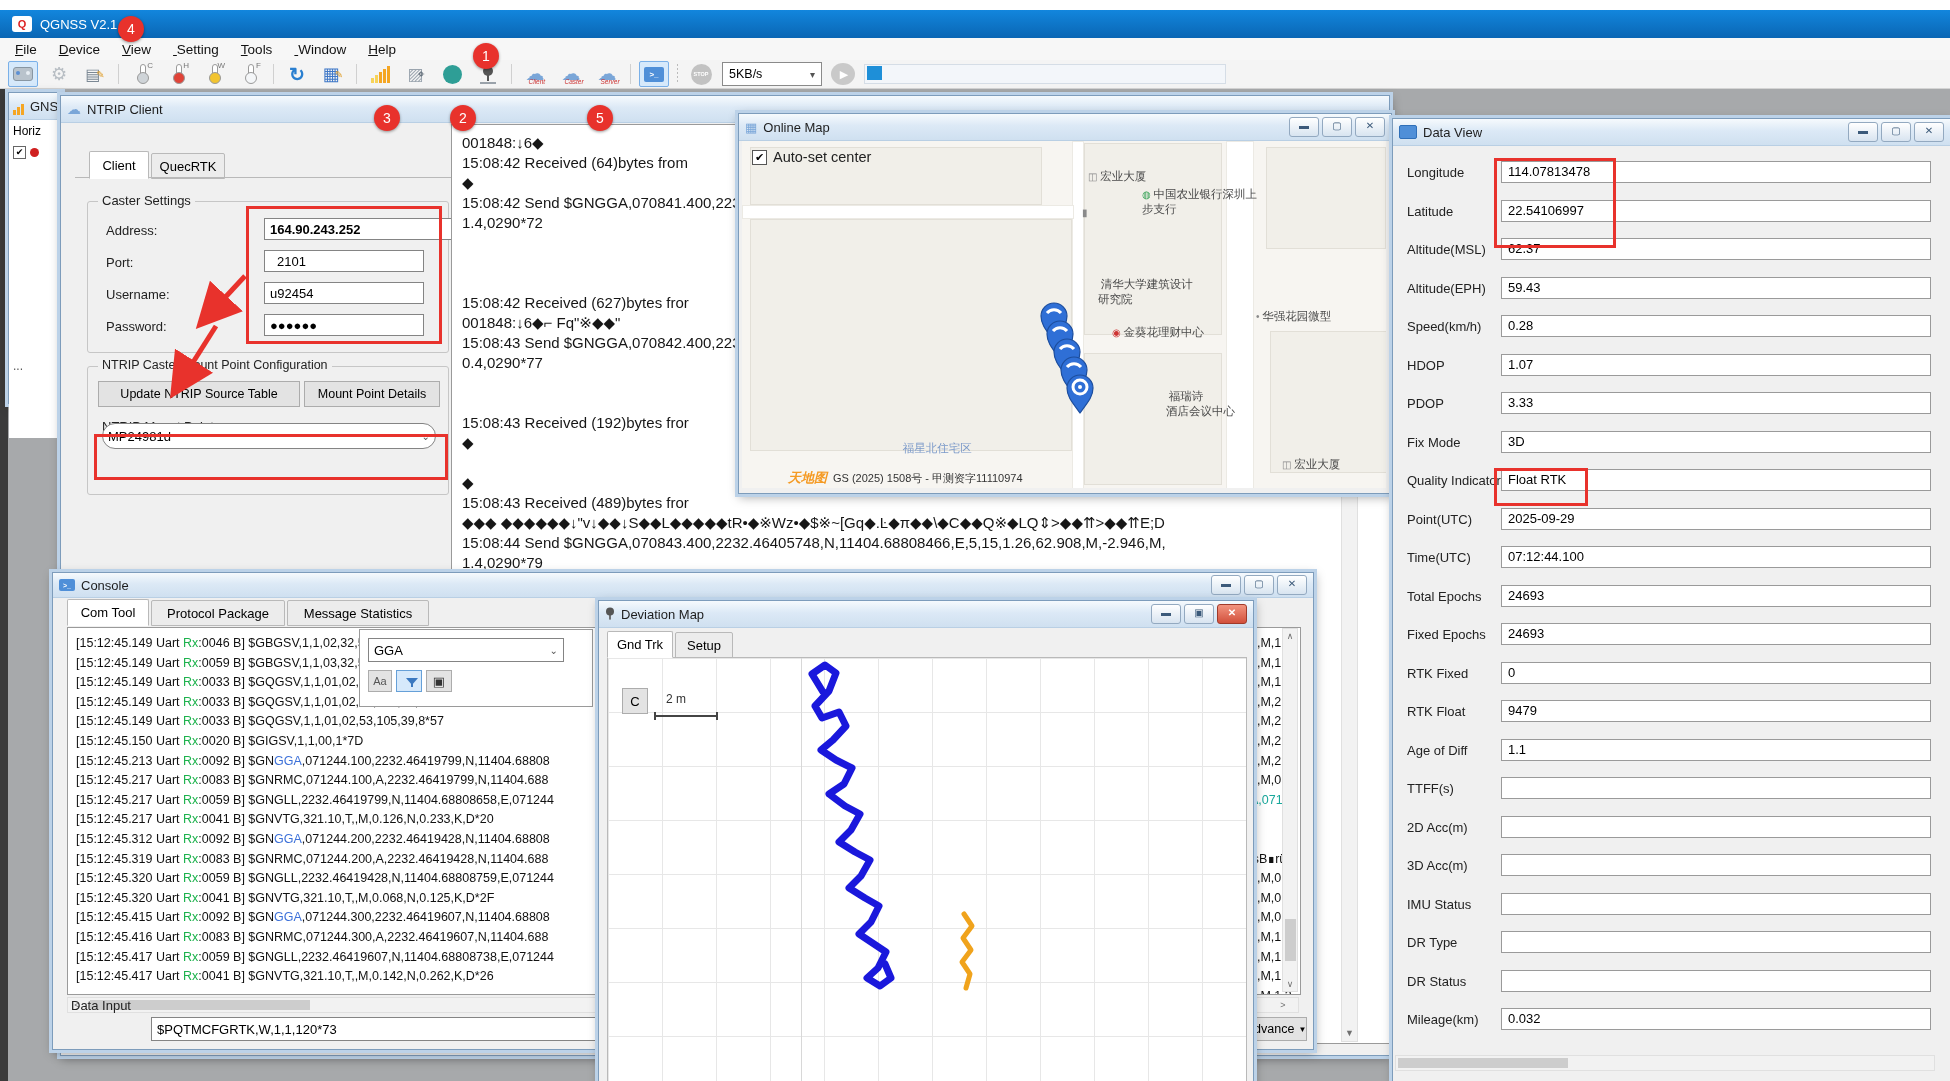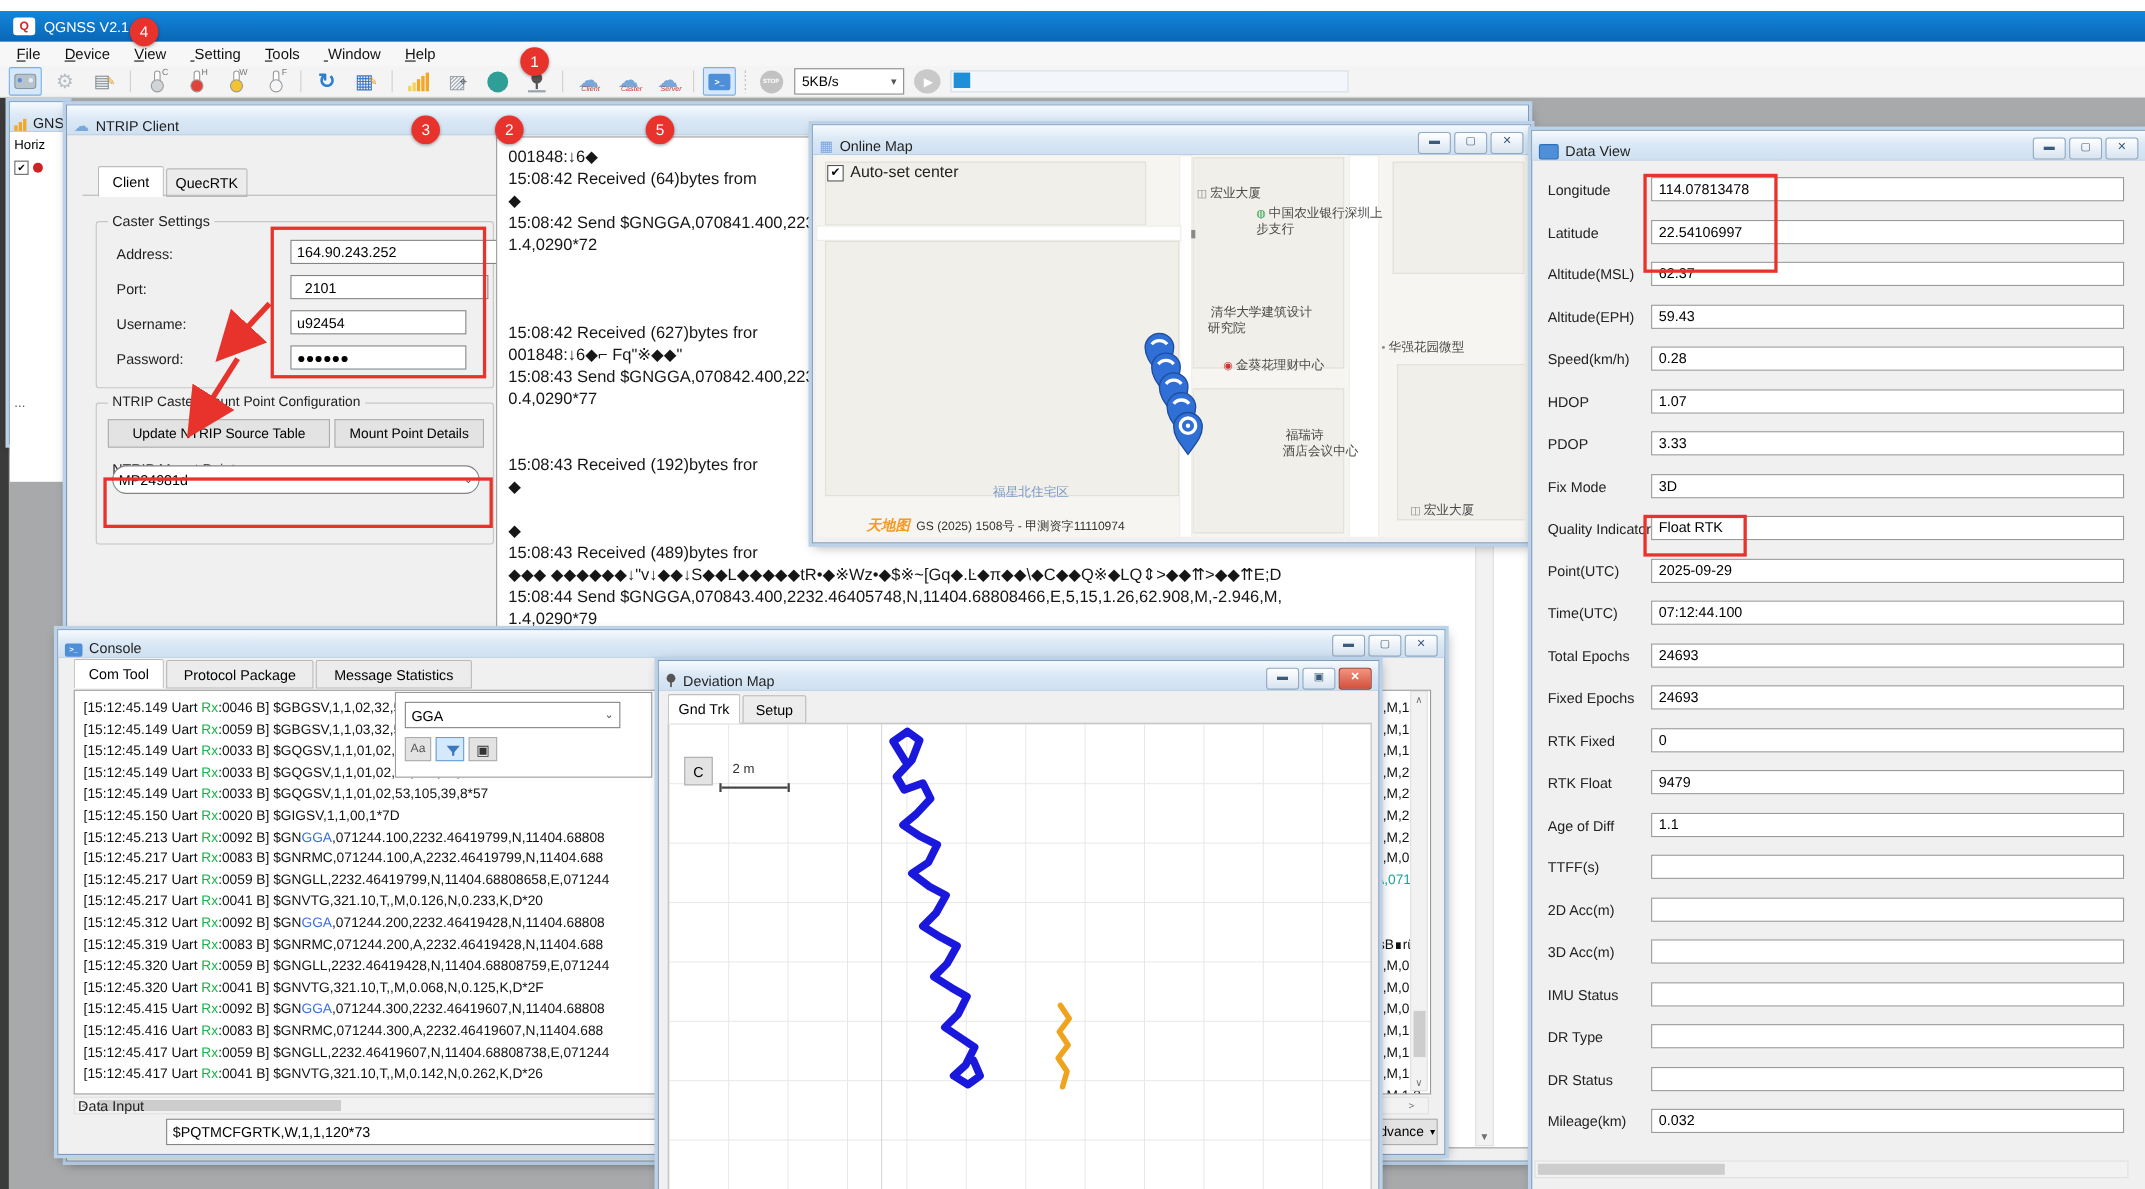--- a/index.html
+++ b/index.html
@@ -34,21 +34,21 @@
   .minipin{position:relative;width:10px;height:16px;}
   .minipin i{position:absolute;left:0;top:0;width:10px;height:10px;border-radius:50%;background:#555;}
   .minipin u{position:absolute;left:4px;top:8px;width:2px;height:7px;background:#555;}
   #speed-combo{width:86px;height:22px;background:#fff;border:1px solid #8a8a8a;display:flex;align-items:center;
                justify-content:space-between;padding:0 6px;font-size:12.5px;}
   #progress-track{width:360px;height:18px;background:#f3f6fa;border:1px solid #d5dde6;position:relative;}
   #progress-chunk{position:absolute;left:2px;top:1px;width:15px;height:14px;background:#1e8fd8;}
   
   .win{position:absolute;background:#f0f0f0;border:1px solid #7d9cbb;box-shadow:0 0 0 3px #bcd2e8,1px 3px 10px rgba(0,0,0,.35);}
   .tbar{height:26px;background:linear-gradient(#f6fafd,#dce9f6 45%,#cfe0f0);border-bottom:1px solid #b9cfe4;
-        display:flex;align-items:flex-end;padding:0 6px;font-size:13px;color:#1e1e1e;gap:6px;}
+        display:flex;align-items:center;padding:0 6px;font-size:13px;color:#1e1e1e;gap:6px;}
   .wbtns{margin-left:auto;display:flex;gap:3px;}
   .wbtn{width:28px;height:18px;border:1px solid #93a9c0;border-radius:3px;background:linear-gradient(#ffffff,#d8e4f0);
         font-size:10px;line-height:16px;text-align:center;color:#3c5a7a;}
   .wbtn.close-red{background:linear-gradient(#f2947f,#d2503c);color:#fff;border-color:#a03a2a;font-weight:bold;}
   .tab{position:absolute;border:1px solid #b9b9b9;background:#ececec;font-size:13px;text-align:center;
        border-radius:2px 2px 0 0;display:flex;align-items:center;justify-content:center;}
   .tab.active{background:#fff;border-bottom:1px solid #fff;z-index:2;}
   .grp{position:absolute;border:1px solid #c6c6c6;border-radius:3px;}
   .grp .leg{position:absolute;top:-9px;left:10px;background:#f0f0f0;padding:0 4px;font-size:13px;color:#222;white-space:nowrap;}
   .input{position:absolute;background:#fff;border:1px solid #848484;font-size:13px;display:flex;align-items:center;
@@ -231,25 +231,25 @@
 
     <div class="tab active" style="left:28px;top:55px;width:58px;height:26px;">Client</div>
     <div class="tab" style="left:90px;top:57px;width:72px;height:24px;">QuecRTK</div>
     <div class="abs" style="left:14px;top:81px;width:376px;height:1px;background:#b9b9b9;"></div>
 
     <div class="grp" style="left:26px;top:105px;width:360px;height:150px;">
       <div class="leg">Caster Settings</div>
       <div style="position:absolute;left:0;top:14px;width:100%;">
           <div style="position:relative;height:32px;">
     <div class="lbl" style="left:18px;top:7px;">Address:</div>
-    <div class="input" style="left:176px;top:2px;width:193px;height:22px;">164.90.243.252</div>
+    <div class="input" style="left:176px;top:2px;width:193px;height:22px;font-weight:bold;">164.90.243.252</div>
   </div>
           <div style="position:relative;height:32px;">
     <div class="lbl" style="left:18px;top:7px;">Port:</div>
-    <div class="input" style="left:176px;top:2px;width:180px;height:22px;padding-left:12px;">2101</div>
+    <div class="input" style="left:176px;top:2px;width:160px;height:22px;padding-left:12px;">2101</div>
   </div>
           <div style="position:relative;height:32px;">
     <div class="lbl" style="left:18px;top:7px;">Username:</div>
     <div class="input" style="left:176px;top:2px;width:160px;height:22px;">u92454</div>
   </div>
           <div style="position:relative;height:32px;">
     <div class="lbl" style="left:18px;top:7px;">Password:</div>
     <div class="input" style="left:176px;top:2px;width:160px;height:22px;">●●●●●●</div>
   </div>
         </div>

